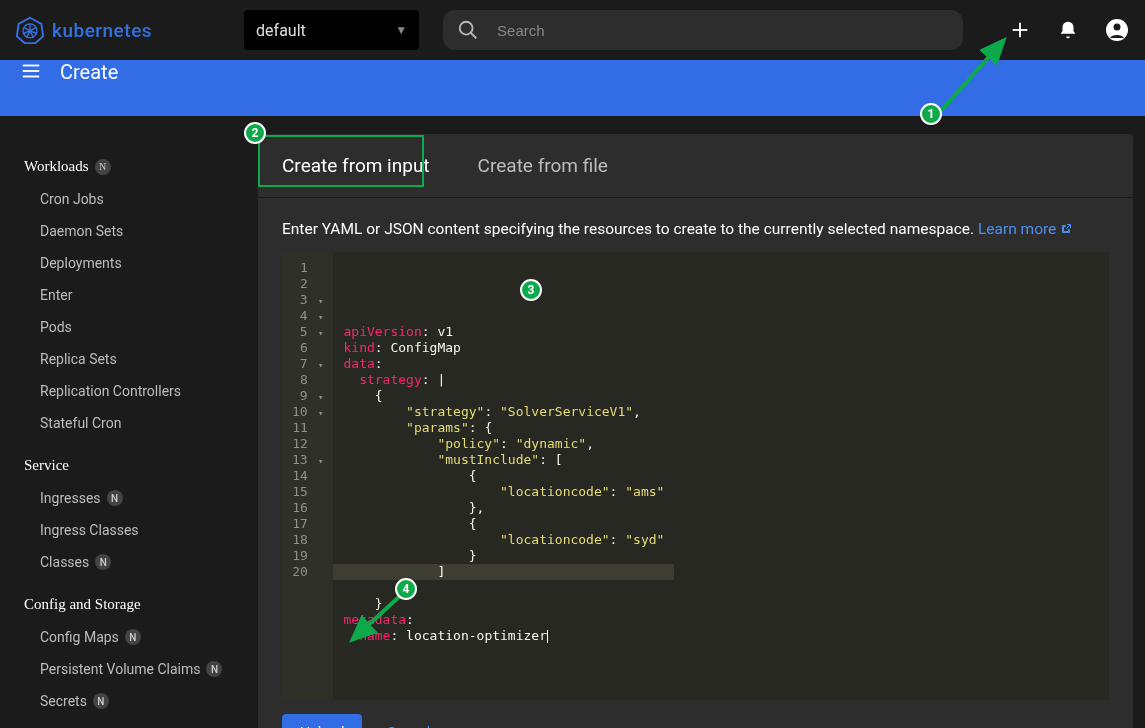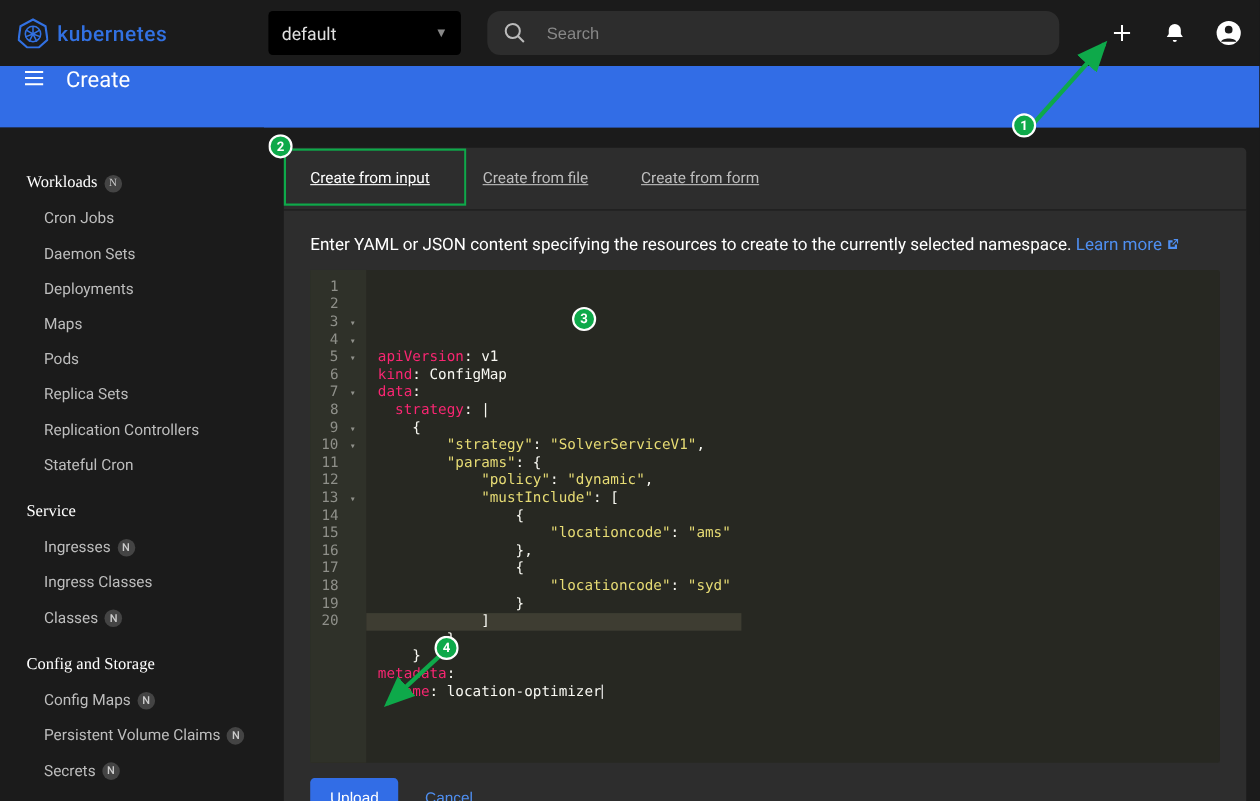--- a/index.html
+++ b/index.html
@@ -98,23 +98,22 @@
   color: #ccc;
   font-size: 10px;
   font-weight: 500;
 }
 .main { flex: 1; padding: 18px 12px 18px 18px; overflow: auto; }
 .card { background: #2d2d2d; border-radius: 4px; }
 .tabs { display: flex; border-bottom: 1px solid #1b1b1b; position: relative; }
 .tab {
   padding: 20px 24px;
   color: #bdbdbd;
-  font-size: 14px;
+  font-size: 19px;
   cursor: pointer;
-  text-decoration: underline;
 }
 .tab.active { color: #fff; }
 .instruct { padding: 22px 24px 14px 24px; font-size: 15.5px; color: #fff; }
 .instruct a { color: #4f8ff1; text-decoration: none; }
 .editor {
   margin: 0 24px 14px 24px;
   background: #272822;
   border-radius: 2px;
   display: flex;
   font-family: "Menlo", "Consolas", monospace;
@@ -260,21 +259,21 @@
         <li>
           <span>Cron Jobs</span>
         </li>
         <li>
           <span>Daemon Sets</span>
         </li>
         <li>
           <span>Deployments</span>
         </li>
         <li>
-          <span>Maps</span>
+          <span>Enter</span>
         </li>
         <li>
           <span>Pods</span>
         </li>
         <li>
           <span>Replica Sets</span>
         </li>
         <li>
           <span>Replication Controllers</span>
         </li>
@@ -317,21 +316,20 @@
           <span class="ns-badge">N</span>
         </li>
       </ul>
   </nav>
 
   <div class="main">
     <div class="card">
       <div class="tabs">
         <div class="tab active">Create from input</div>
         <div class="tab">Create from file</div>
-        <div class="tab">Create from form</div>
       </div>
       <div class="instruct">
         <span>Enter YAML or JSON content specifying the resources to create to the currently selected namespace. </span><a href="#"><span>Learn more</span> <svg style="vertical-align:-1px" width="12" height="12" viewBox="0 0 24 24">
               <path d="M14 3h7v7M21 3l-9 9M5 5h6v2H7v10h10v-4h2v6H5z" fill="none" stroke="#4f8ff1" stroke-width="2"></path>
             </svg></a>
       </div>
 
       <div class="editor">
         <div class="gutter" id="gutter">
             <div>1&nbsp;&nbsp;</div>

